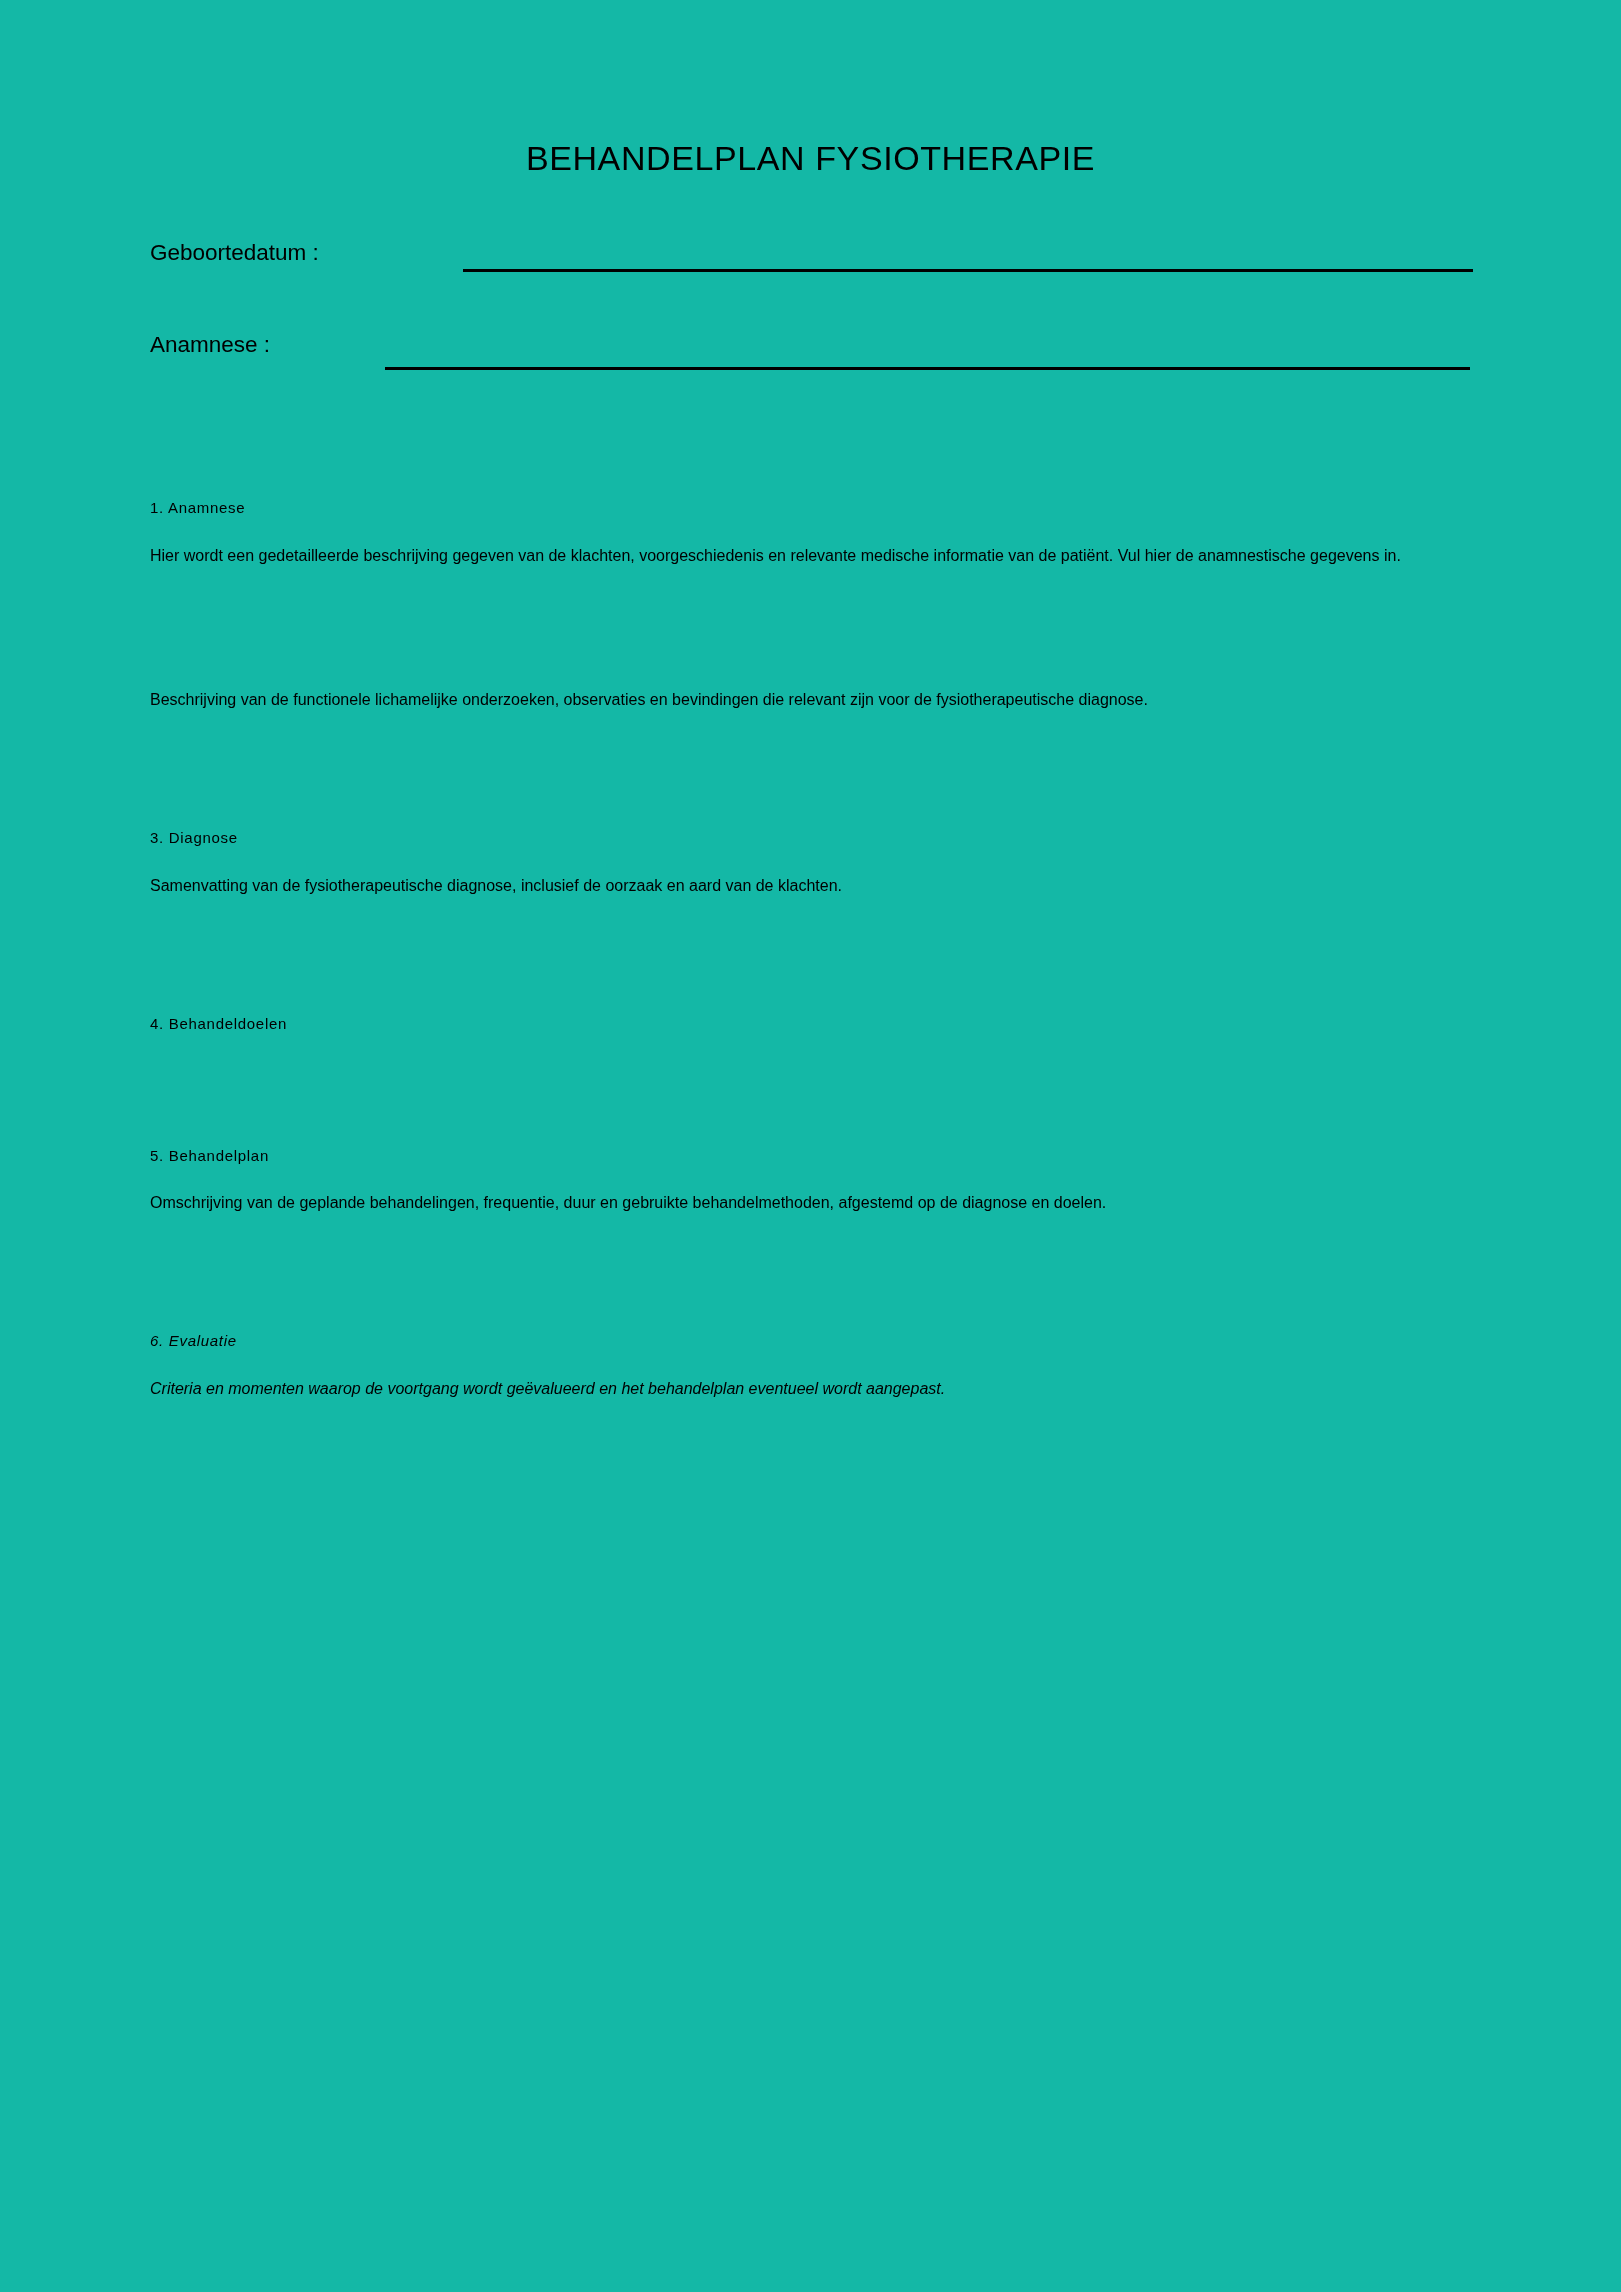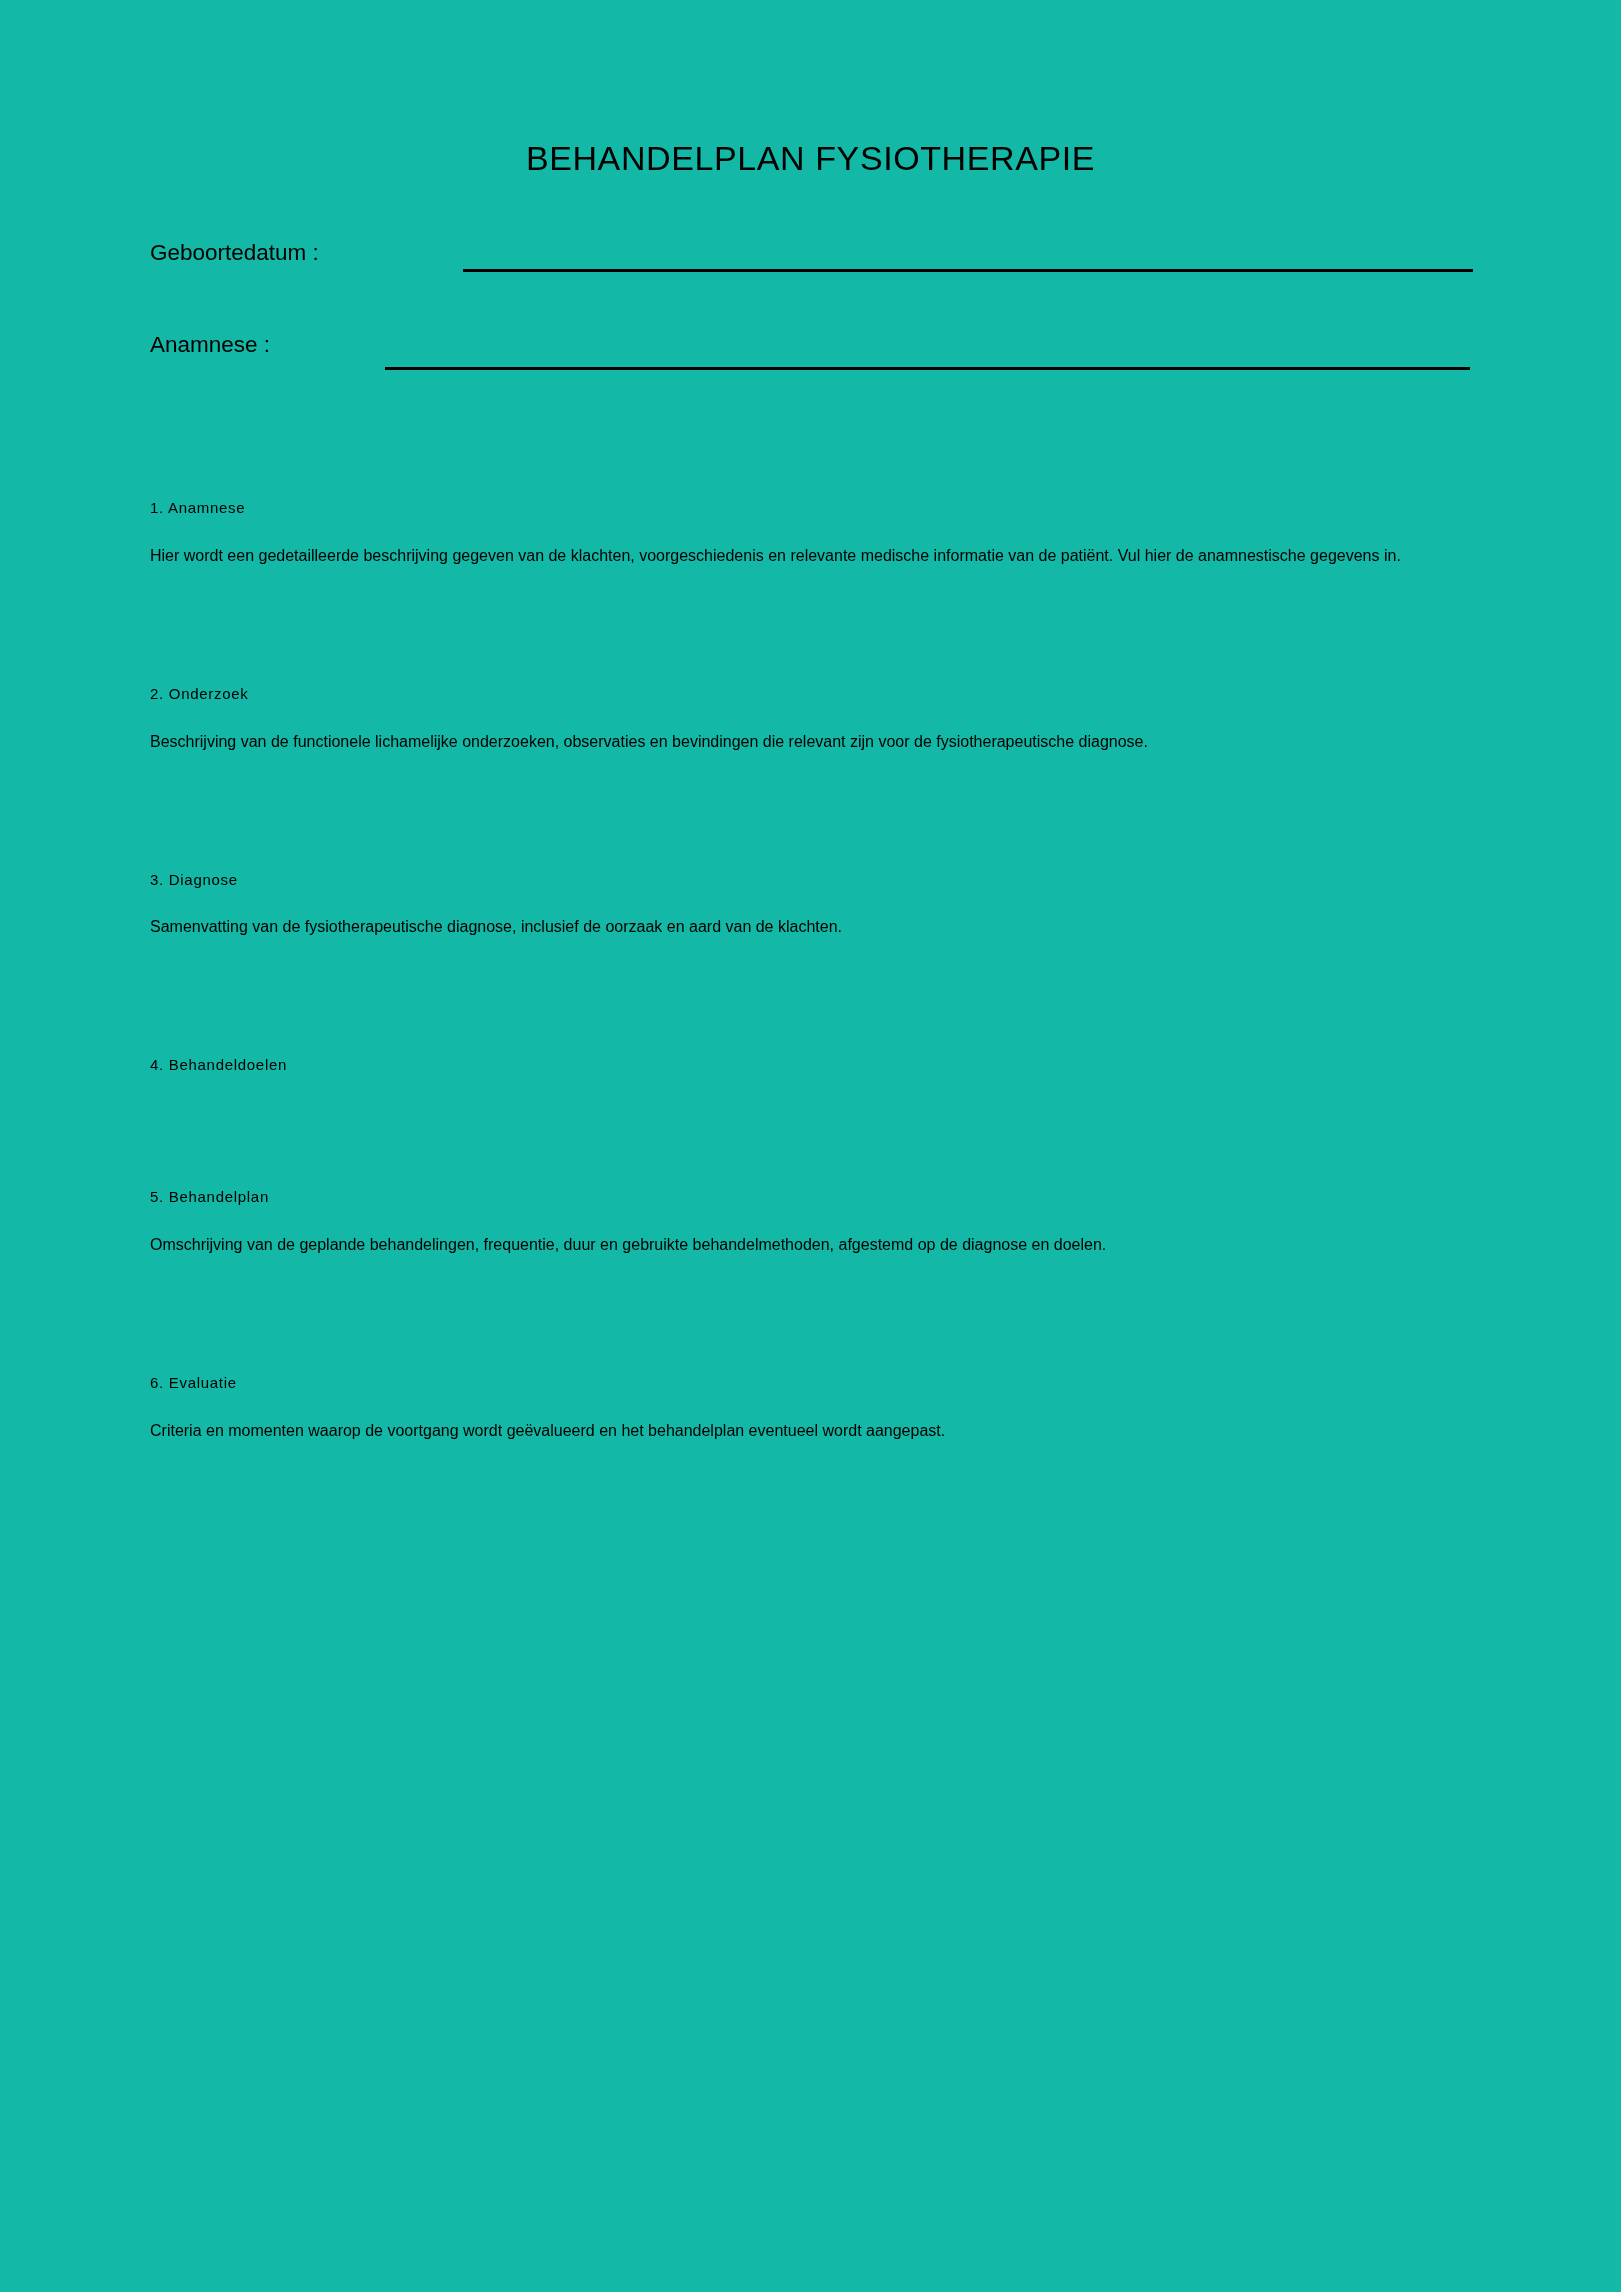--- a/index.html
+++ b/index.html
@@ -70,21 +70,21 @@
   .sections {
     position: absolute;
     left: 150px;
     top: 493px;
     width: 1319px;
   }
 
   .section {
     margin-bottom: 102px;
   }
-  .section:last-child { margin-bottom: 16px; }
+  .section:last-child { margin-bottom: 16px; font-style: italic; }
 
   .section-heading {
     font-size: 15px;
     line-height: 30px;
     letter-spacing: 0.7px;
     font-weight: 400;
     margin: 0 0 11.8px 0;
     color: #000000;
   }
 
@@ -119,21 +119,20 @@
   </div>
 
   <div class="sections">
 
     <div class="section">
       <h2 class="section-heading">1. Anamnese</h2>
       <p class="section-body">Hier wordt een gedetailleerde beschrijving gegeven van de klachten, voorgeschiedenis en relevante medische informatie van de patiënt. Vul hier de anamnestische gegevens in.</p>
     </div>
 
     <div class="section">
-      <h2 class="section-heading">2. Onderzoek</h2>
       <p class="section-body">Beschrijving van de functionele lichamelijke onderzoeken, observaties en bevindingen die relevant zijn voor de fysiotherapeutische diagnose.</p>
     </div>
 
     <div class="section">
       <h2 class="section-heading">3. Diagnose</h2>
       <p class="section-body">Samenvatting van de fysiotherapeutische diagnose, inclusief de oorzaak en aard van de klachten.</p>
     </div>
 
     <div class="section">
       <h2 class="section-heading">4. Behandeldoelen</h2>

